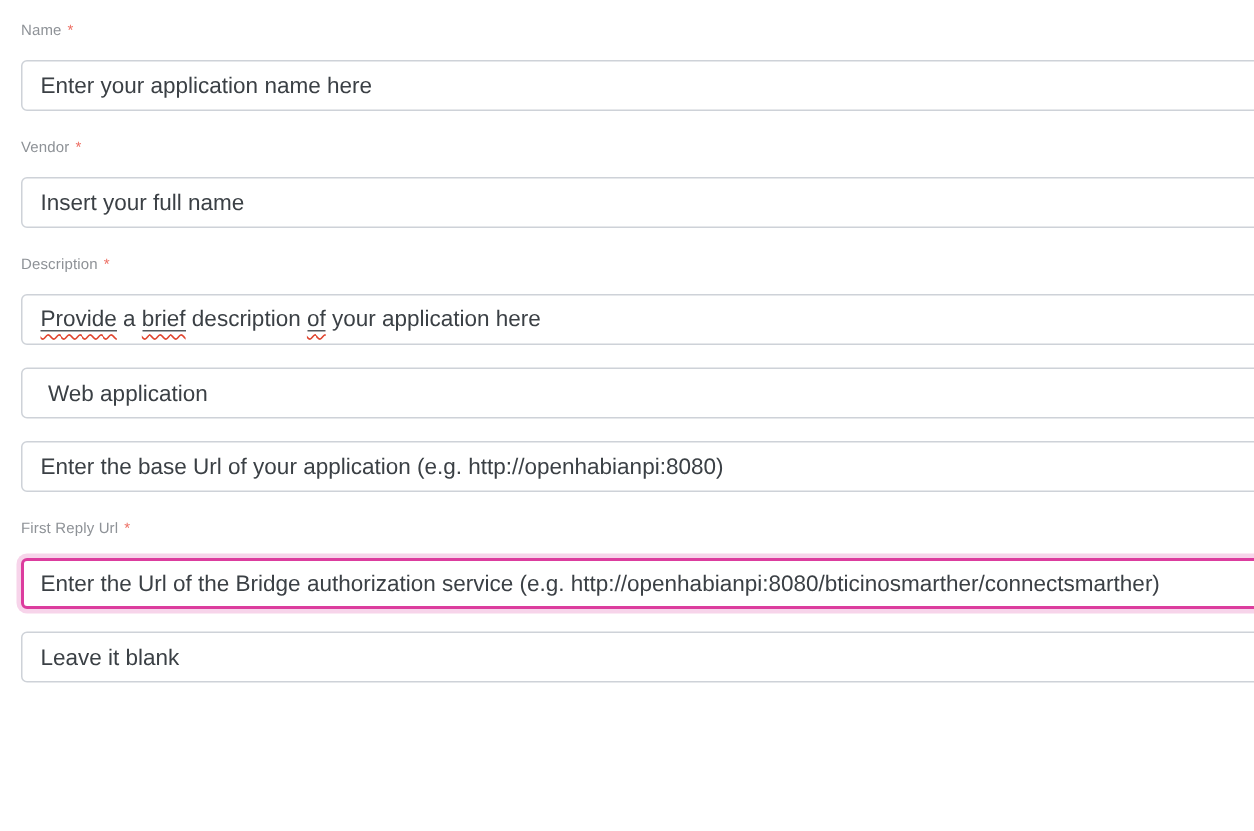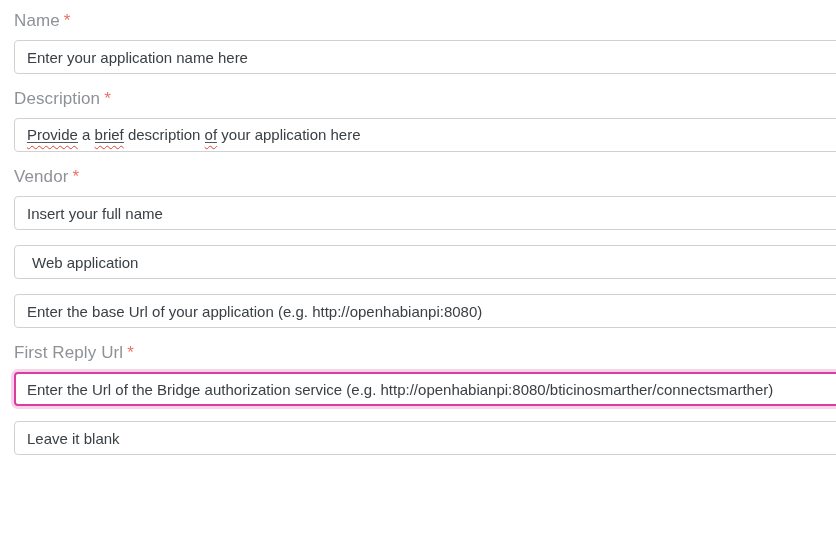--- a/index.html
+++ b/index.html
@@ -11,21 +11,21 @@
     overflow: hidden;
     background: #ffffff;
   }
   body {
     font-family: "Liberation Sans", sans-serif;
     padding: 11px 0 0 14px;
   }
   .form-group { margin-bottom: 15px; }
   .field-label {
     display: block;
-    font-size: 17px;
+    font-size: 10px;
     line-height: 19px;
     color: #8e9297;
     margin-bottom: 10px;
     letter-spacing: 0.1px;
   }
   .req {
     color: #ed6f64;
     margin-left: 4px;
   }
   .text-input, .input-box {
@@ -62,27 +62,27 @@
 <body>
 
 <form>
 
   <div class="form-group">
     <label class="field-label"><span>Name</span><span class="req">*</span></label>
     <input type="text" class="text-input" value="Enter your application name here" style="">
   </div>
 
   <div class="form-group">
-    <label class="field-label"><span>Description</span><span class="req">*</span></label>
-    <div class="input-box"><span class="spell">Provide</span><span> a </span><span class="spell">brief</span><span> description </span><span class="spell">of</span><span> your application here</span></div>
+    <label class="field-label"><span>Vendor</span><span class="req">*</span></label>
+    <input type="text" class="text-input" value="Insert your full name" style="">
   </div>
 
   <div class="form-group">
-    <label class="field-label"><span>Vendor</span><span class="req">*</span></label>
-    <input type="text" class="text-input" value="Insert your full name" style="">
+    <label class="field-label"><span>Description</span><span class="req">*</span></label>
+    <div class="input-box"><span class="spell">Provide</span><span> a </span><span class="spell">brief</span><span> description </span><span class="spell">of</span><span> your application here</span></div>
   </div>
 
   <div class="form-group">
     <input type="text" class="text-input select-like" value="Web application" style="">
   </div>
 
   <div class="form-group">
     <input type="text" class="text-input" value="Enter the base Url of your application (e.g. http://openhabianpi:8080)" style="">
   </div>
 

